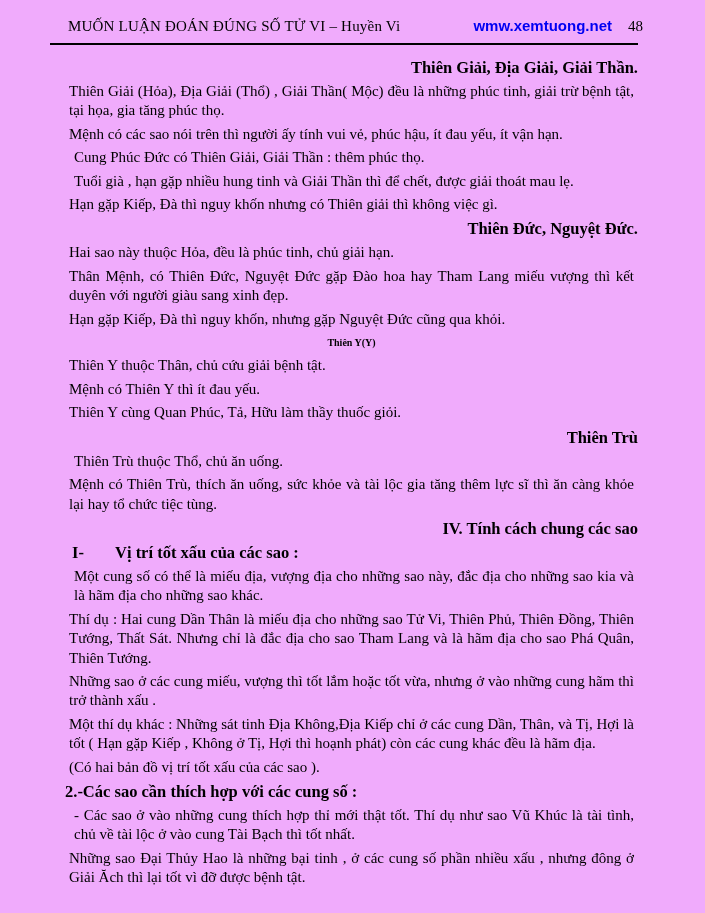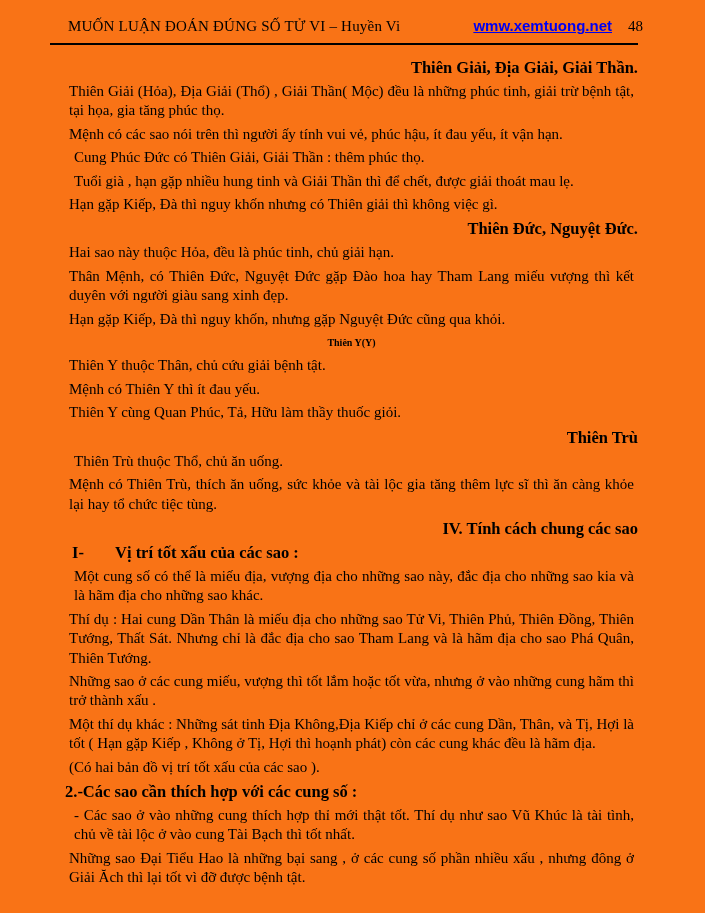--- a/index.html
+++ b/index.html
@@ -1,28 +1,28 @@
 <!DOCTYPE html>
 <html><head>
 <meta charset="utf-8">
 <style>
   html,body { margin:0; padding:0; background:#ffffff; }
   .page {
-    width:705px; height:913px; background:#f97316; color:#000;
+    width:705px; height:913px; background:#f0abfc; color:#000;
     font-family:"Liberation Serif", serif;
     box-sizing:border-box; overflow:hidden; position:relative;
   }
   .hdr {
     display:flex; align-items:baseline;
     padding:17px 62px 0 68px; font-size:15px; white-space:nowrap;
   }
   .hdr-title { flex:1; letter-spacing:0.2px; }
   .hdr-link {
     font-family:"Liberation Sans", sans-serif; font-weight:bold;
-    font-size:15px; text-decoration:underline; cursor:pointer;text-align:center;
+    font-size:15px; cursor:pointer;text-align:center;
   }
   .hdr-page { margin-left:16px; font-size:15px; }
   .rule { border:none; border-top:2px solid #000; margin:8px 67px 0 50px; }
   .content {
     padding:9px 67px 0 65px; font-size:15px; line-height:19.4px;
     text-align:justify;
   }
   .blk { margin:4px; }
   .blk-h1 { font-size:16.5px; font-weight:bold; line-height:21px; margin:3px 0 1px; text-align:right; }
   .blk-h1.indent { padding-left:6px; }
@@ -63,15 +63,15 @@
       <div class="blk blk-p">Mệnh có Thiên Trù, thích ăn uống, sức khỏe và tài lộc gia tăng thêm lực sĩ thì ăn càng khỏe lại hay tổ chức tiệc tùng.</div>
       <div class="blk blk-h1">IV. Tính cách chung các sao</div>
       <div class="blk blk-h2 haspad"><span class="num">I-</span><span>Vị trí tốt xấu của các sao :</span></div>
       <div class="blk blk-p pad">Một cung số có thể là miếu địa, vượng địa cho những sao này, đắc địa cho những sao kia và là hãm địa cho những sao khác.</div>
       <div class="blk blk-p">Thí dụ : Hai cung Dần Thân là miếu địa cho những sao Tử Vi, Thiên Phủ, Thiên Đồng, Thiên Tướng, Thất Sát. Nhưng chỉ là đắc địa cho sao Tham Lang và là hãm địa cho sao Phá Quân, Thiên Tướng.</div>
       <div class="blk blk-p">Những sao ở các cung miếu, vượng thì tốt lắm hoặc tốt vừa, nhưng ở vào những cung hãm thì trở thành xấu .</div>
       <div class="blk blk-p">Một thí dụ khác : Những sát tinh Địa Không,Địa Kiếp chỉ ở các cung Dần, Thân, và Tị, Hợi là tốt ( Hạn gặp Kiếp , Không ở Tị, Hợi thì hoạnh phát) còn các cung khác đều là hãm địa.</div>
       <div class="blk blk-p">(Có hai bản đồ vị trí tốt xấu của các sao ).</div>
       <div class="blk blk-h2">2.-Các sao cần thích hợp với các cung số :</div>
       <div class="blk blk-p pad">- Các sao ở  vào những cung thích hợp thỉ mới thật tốt. Thí dụ như sao Vũ Khúc là tài tình, chủ về tài lộc ở vào cung Tài Bạch thì tốt nhất.</div>
-      <div class="blk blk-p">Những sao Đại Tiểu Hao là những bại sang , ở các cung số phần nhiều xấu , nhưng đông ở Giải Ăch thì lại tốt vì đỡ được bệnh tật.</div>
+      <div class="blk blk-p">Những sao Đại Thủy Hao là những bại tinh , ở các cung số phần nhiều xấu , nhưng đông ở Giải Ăch thì lại tốt vì đỡ được bệnh tật.</div>
     </div>
 </div>
 
 </body></html>

